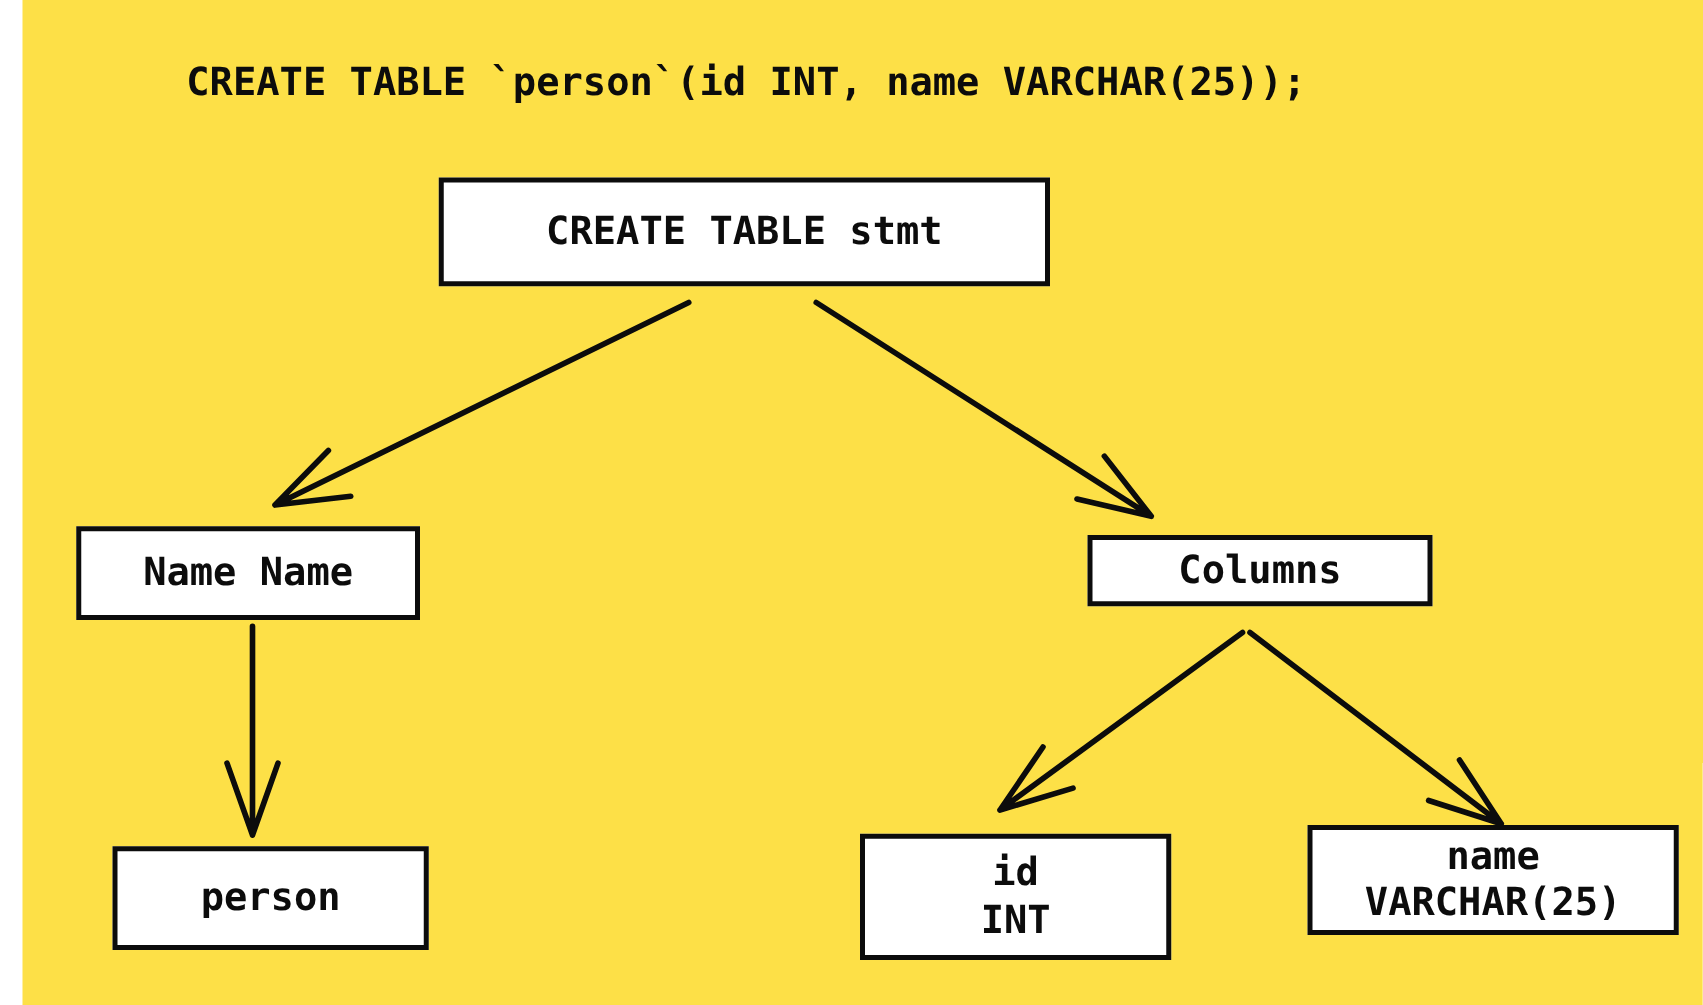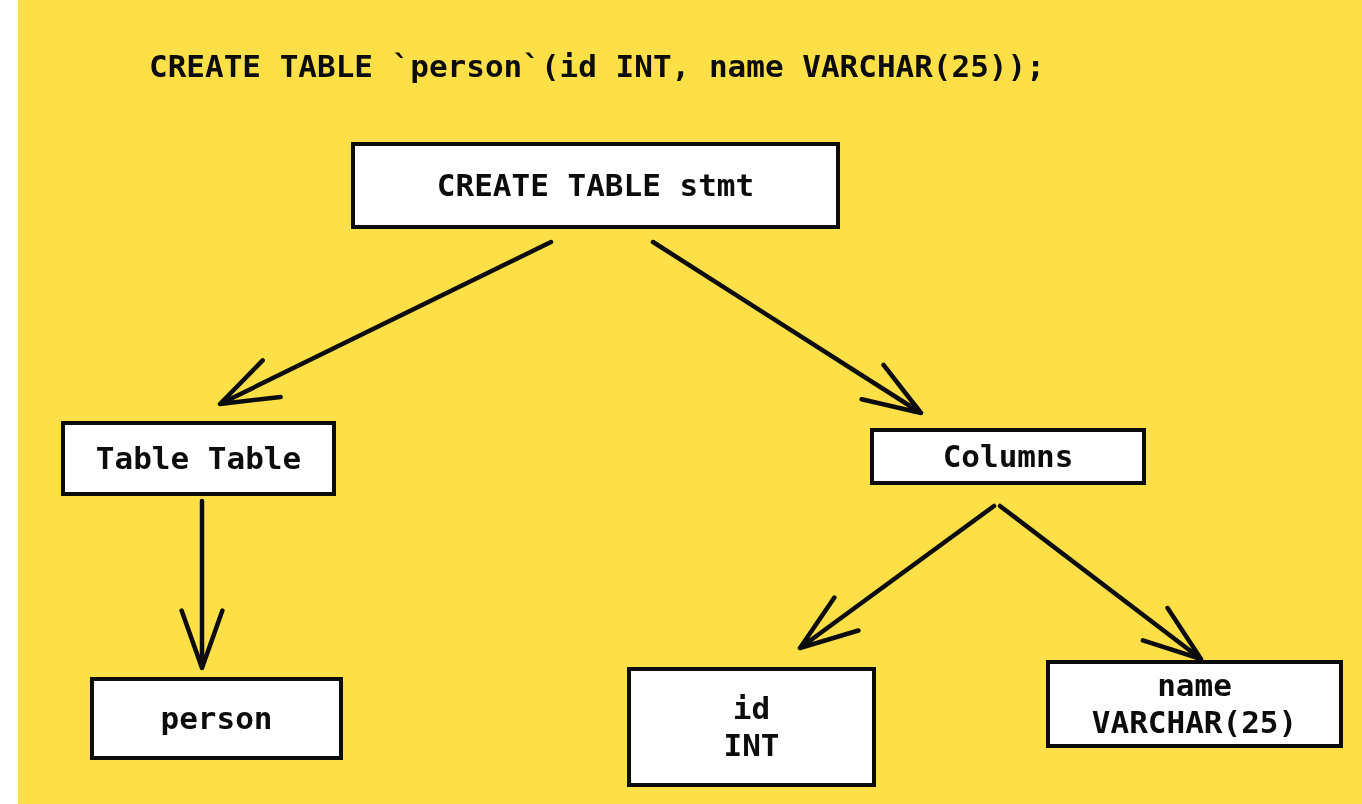--- a/index.html
+++ b/index.html
@@ -73,29 +73,29 @@
       <path d="M 184 501 L 184 668 M 163.6 610.5 L 184 668 L 204.4 610.5" stroke="#0c0c0c"></path>
       <path d="M 976 506 L 782 648 M 816.4 597.6 L 782 648 L 840.4 630.5" stroke="#0c0c0c"></path>
       <path d="M 982 506 L 1183 659 M 1124.9 640.4 L 1183 659 L 1149.6 608.0" stroke="#0c0c0c"></path>
     </svg>
 
   <div id="node-layer">
       <div class="node" style="left: 333px; top: 142px; width: 489px; height: 87px; border-color: rgb(12, 12, 12);">
         <span class="node-label" style="color: rgb(12, 12, 12);">CREATE TABLE stmt</span>
       </div>
       <div class="node" style="left: 43px; top: 421px; width: 275px; height: 75px; border-color: rgb(12, 12, 12);">
-        <span class="node-label" style="color: rgb(12, 12, 12);">Table Table</span>
+        <span class="node-label" style="color: rgb(12, 12, 12);">Name Name</span>
       </div>
       <div class="node" style="left: 852px; top: 428px; width: 276px; height: 57px; border-color: rgb(12, 12, 12);">
         <span class="node-label" style="color: rgb(12, 12, 12);">Columns</span>
       </div>
       <div class="node" style="left: 72px; top: 677px; width: 253px; height: 83px; border-color: rgb(12, 12, 12);">
         <span class="node-label" style="color: rgb(12, 12, 12);">person</span>
       </div>
-      <div class="node" style="left: 609px; top: 667px; width: 249px; height: 120px; border-color: rgb(12, 12, 12);">
+      <div class="node" style="left: 670px; top: 667px; width: 249px; height: 101px; border-color: rgb(12, 12, 12);">
         <span class="node-label" style="color: rgb(12, 12, 12);">id
 INT</span>
       </div>
       <div class="node" style="left: 1028px; top: 660px; width: 297px; height: 88px; border-color: rgb(12, 12, 12); align-items: center;">
         <span class="node-label" style="color: rgb(12, 12, 12);">name
 VARCHAR(25)</span>
       </div>
     </div>
 </div>
 

